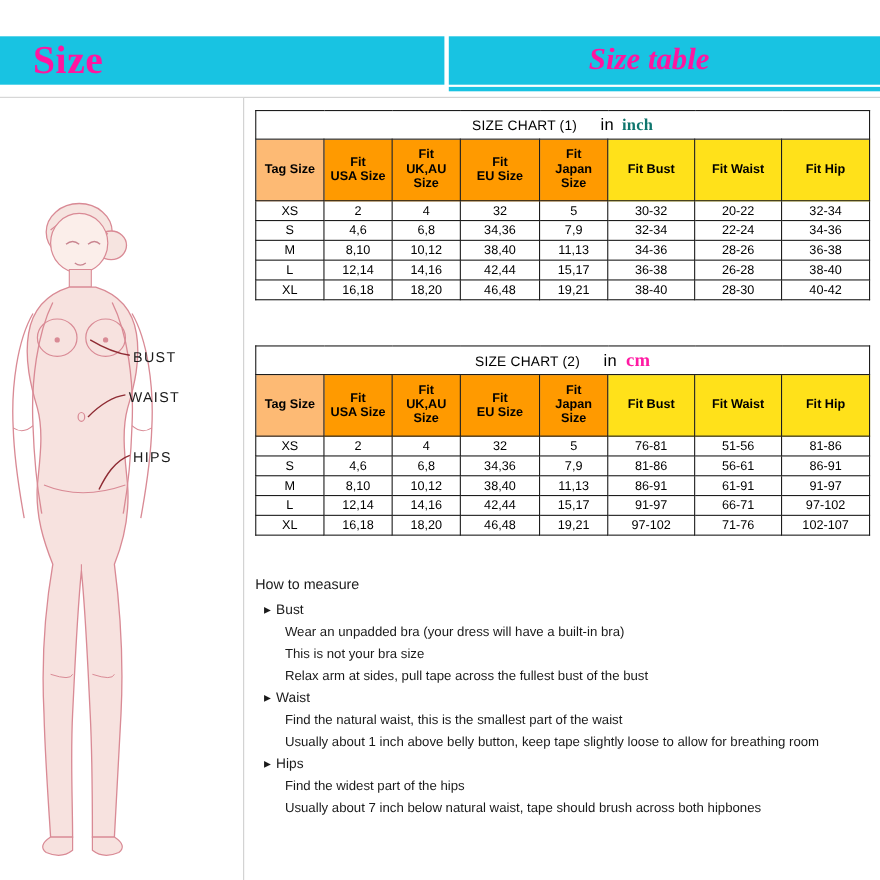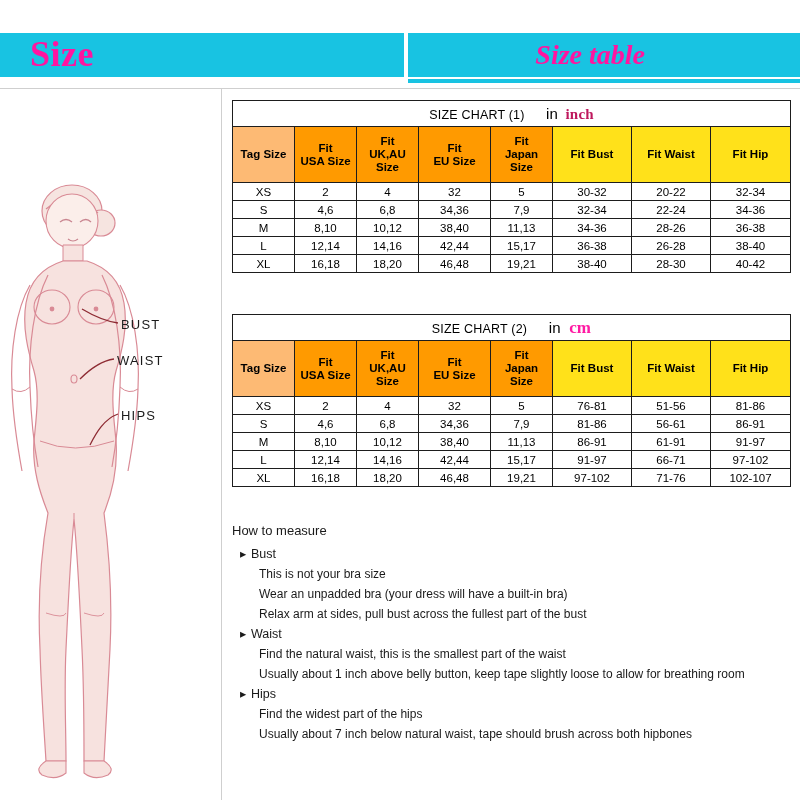--- a/index.html
+++ b/index.html
@@ -117,21 +117,21 @@
     font-family: "Liberation Sans", sans-serif;
   }
   .caption-row td {
     height: 26px;
     background: #ffffff;
     font-weight: bold;
     font-size: 12.5px;
     letter-spacing: 0.2px;
   }
   .cap-unit-inch {
-    color: #be185d;
+    color: #0f766e;
     font-weight: bold;
     font-size: 15px;
     font-family: "Liberation Serif", serif;
   }
   .cap-unit-cm {
     color: #ff1aa3;
     font-weight: bold;
     font-size: 17px;
     font-family: "Liberation Serif", serif;
   }
@@ -413,23 +413,23 @@
         </table>
     </div>
 
     <div class="howto">
       <div class="howto-title">How to measure</div>
 
       <div class="howto-group">
         <div class="howto-head">
           <span class="bullet">▸</span><span>Bust</span>
         </div>
+        <div class="howto-line">Wear an unpadded bra (your dress will have a built-in bra)</div>
         <div class="howto-line">This is not your bra size</div>
-        <div class="howto-line">Wear an unpadded bra (your dress will have a built-in bra)</div>
-        <div class="howto-line">Relax arm at sides, pull bust across the fullest part of the bust</div>
+        <div class="howto-line">Relax arm at sides, pull tape across the fullest bust of the bust</div>
       </div>
 
       <div class="howto-group">
         <div class="howto-head">
           <span class="bullet">▸</span><span>Waist</span>
         </div>
         <div class="howto-line">Find the natural waist, this is the smallest part of the waist</div>
         <div class="howto-line">Usually about 1 inch above belly button, keep tape slightly loose to allow for breathing room</div>
       </div>
 

